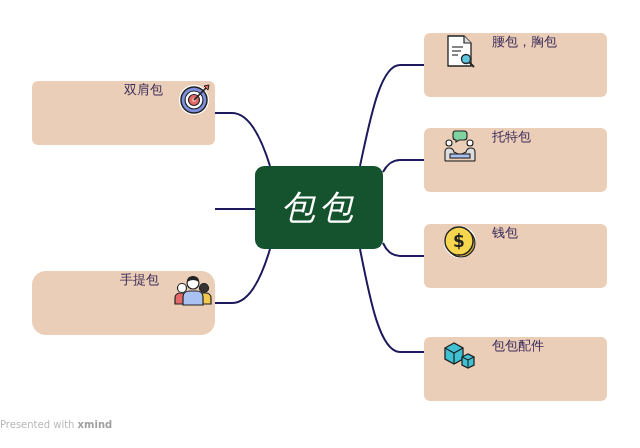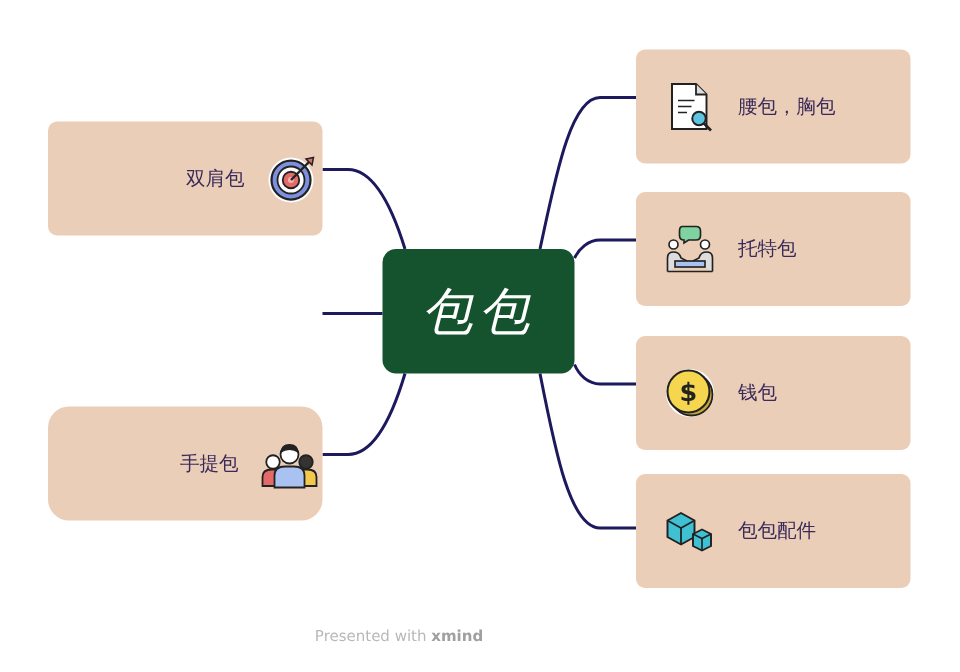--- a/index.html
+++ b/index.html
@@ -9,32 +9,32 @@
   }
   .canvas { position:absolute; left:0; top:0; width:640px; height:448px; }
   .connectors { position:absolute; left:0; top:0; }
   .center {
     position:absolute; left:255px; top:166px; width:128px; height:83px;
     background:#14532d; border-radius:9px;
     display:flex; align-items:center; justify-content:center;
     color:#ffffff; font-size:34px; letter-spacing:4px; font-style:italic;
   }
   .node {
-    position:absolute; width:183px; height:76px; background:#ebceb7;
-    border-radius:6px; display:flex; align-items:center;
+    position:absolute; width:183px; height:64px; background:#ebceb7;
+    border-radius:6px; display:flex; align-items:flex-start;
     color:#3a2a5a; font-size:13px;
   }
   .node.left { justify-content:flex-end; padding-right:2px; box-sizing:border-box; }
   .node.right { justify-content:flex-start; padding-left:18px; box-sizing:border-box; }
   .node .label { white-space:nowrap; }
   .node.left .label { margin-right:14px; }
   .node.right .label { margin-left:14px; }
   .icon { width:36px; height:36px; flex:0 0 36px; }
   .footer {
-    position:absolute; left:0; width:532px; top:419px; text-align:center;
+    position:absolute; left:0; width:532px; top:419px; 
     font-size:10px; color:#b8b8b8;
   }
   .footer b { color:#a0a0a0; }
 </style>
 </head>
 <body>
 
 <div class="canvas">
 
   <svg class="connectors" width="640" height="448">
@@ -111,21 +111,21 @@
   <div class="node right" style="left:424px; top:224px;">
     <svg class="icon" viewBox="0 0 36 36">
       <circle cx="18" cy="18" r="16" fill="#ffffff"></circle>
       <circle cx="19" cy="19" r="14" fill="#c9a73a" stroke="#222" stroke-width="1.2"></circle>
       <circle cx="17" cy="17" r="14" fill="#f5d64e" stroke="#222" stroke-width="1.4"></circle>
       <text x="17" y="23" text-anchor="middle" font-family="DejaVu Sans, sans-serif" font-size="17" font-weight="bold" fill="#222">$</text>
     </svg>
     <span class="label">钱包</span>
   </div>
 
-  <div class="node right" style="left:424px; top:316px;">
+  <div class="node right" style="left:424px; top:337px;">
     <svg class="icon" viewBox="0 0 36 36">
       <path d="M3,11 l9,-5 l9,5 v11 l-9,5 l-9,-5 Z" fill="#3fc1d3" stroke="#222" stroke-width="1.3"></path>
       <path d="M3,11 l9,5 l9,-5" fill="none" stroke="#222" stroke-width="1.2"></path>
       <line x1="12" y1="16" x2="12" y2="27" stroke="#222" stroke-width="1.2"></line>
       <path d="M20,20 l6,-3 l6,3 v8 l-6,3 l-6,-3 Z" fill="#3fc1d3" stroke="#222" stroke-width="1.3"></path>
       <path d="M20,20 l6,3 l6,-3" fill="none" stroke="#222" stroke-width="1.1"></path>
       <line x1="26" y1="23" x2="26" y2="31" stroke="#222" stroke-width="1.1"></line>
     </svg>
     <span class="label">包包配件</span>
   </div>

